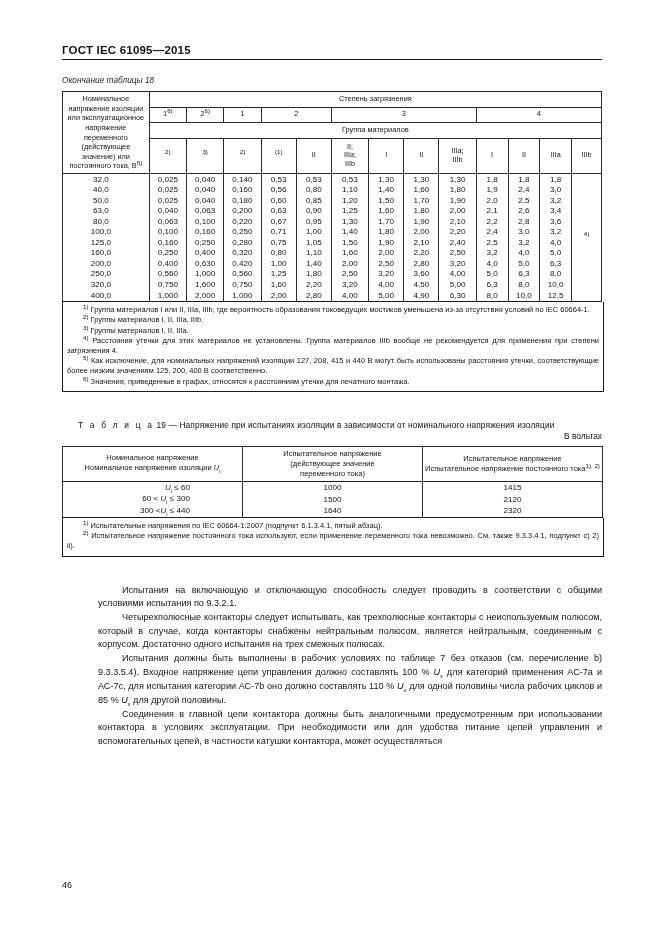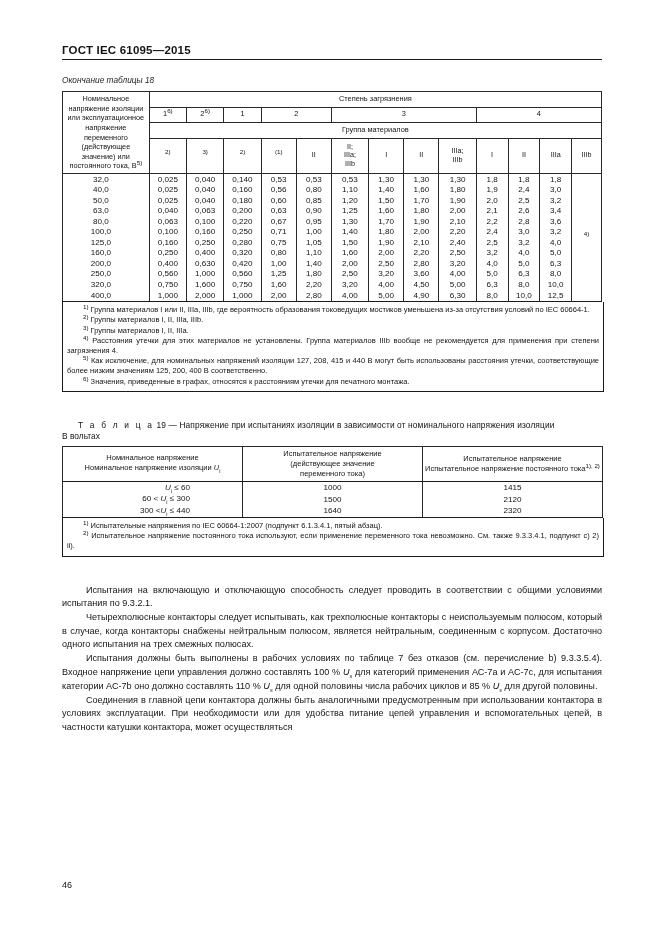--- a/index.html
+++ b/index.html
@@ -116,21 +116,21 @@
 
   
   .t19-title {
     margin-top: 28px;
     font-size: 8.4px;
     letter-spacing: 0.1px;
   }
   .t19-title .sp { letter-spacing: 2.2px; margin-left: 16px; }
   .t19-units {
     font-size: 8.4px;
-    text-align: left;
+    text-align: right;
     width: 540px;
     margin-top: 1px;
     margin-bottom: 5px;
   }
   .t19 th {
     height: 34px;
     font-size: 7.5px;
     line-height: 1.35;
     border-bottom: 1.1px solid #1a1a1a;
   }
@@ -147,21 +147,21 @@
 
   
   .body-text {
     margin-top: 27px;
     font-size: 9.1px;
     line-height: 1.5;
     text-align: justify;
     width: 540px;
   }
   .body-text p { margin: 0; }
-  .body-text p.ind { text-indent: 24px; }
+  .body-text p.ind { text-indent: 24px; margin-left: 36px; }
   .body-text p.clause { text-indent: 24px; }
 
   .page-number {
     position: absolute;
     left: 62px;
     top: 880px;
     font-size: 9px;
   }
 </style>
 </head>

